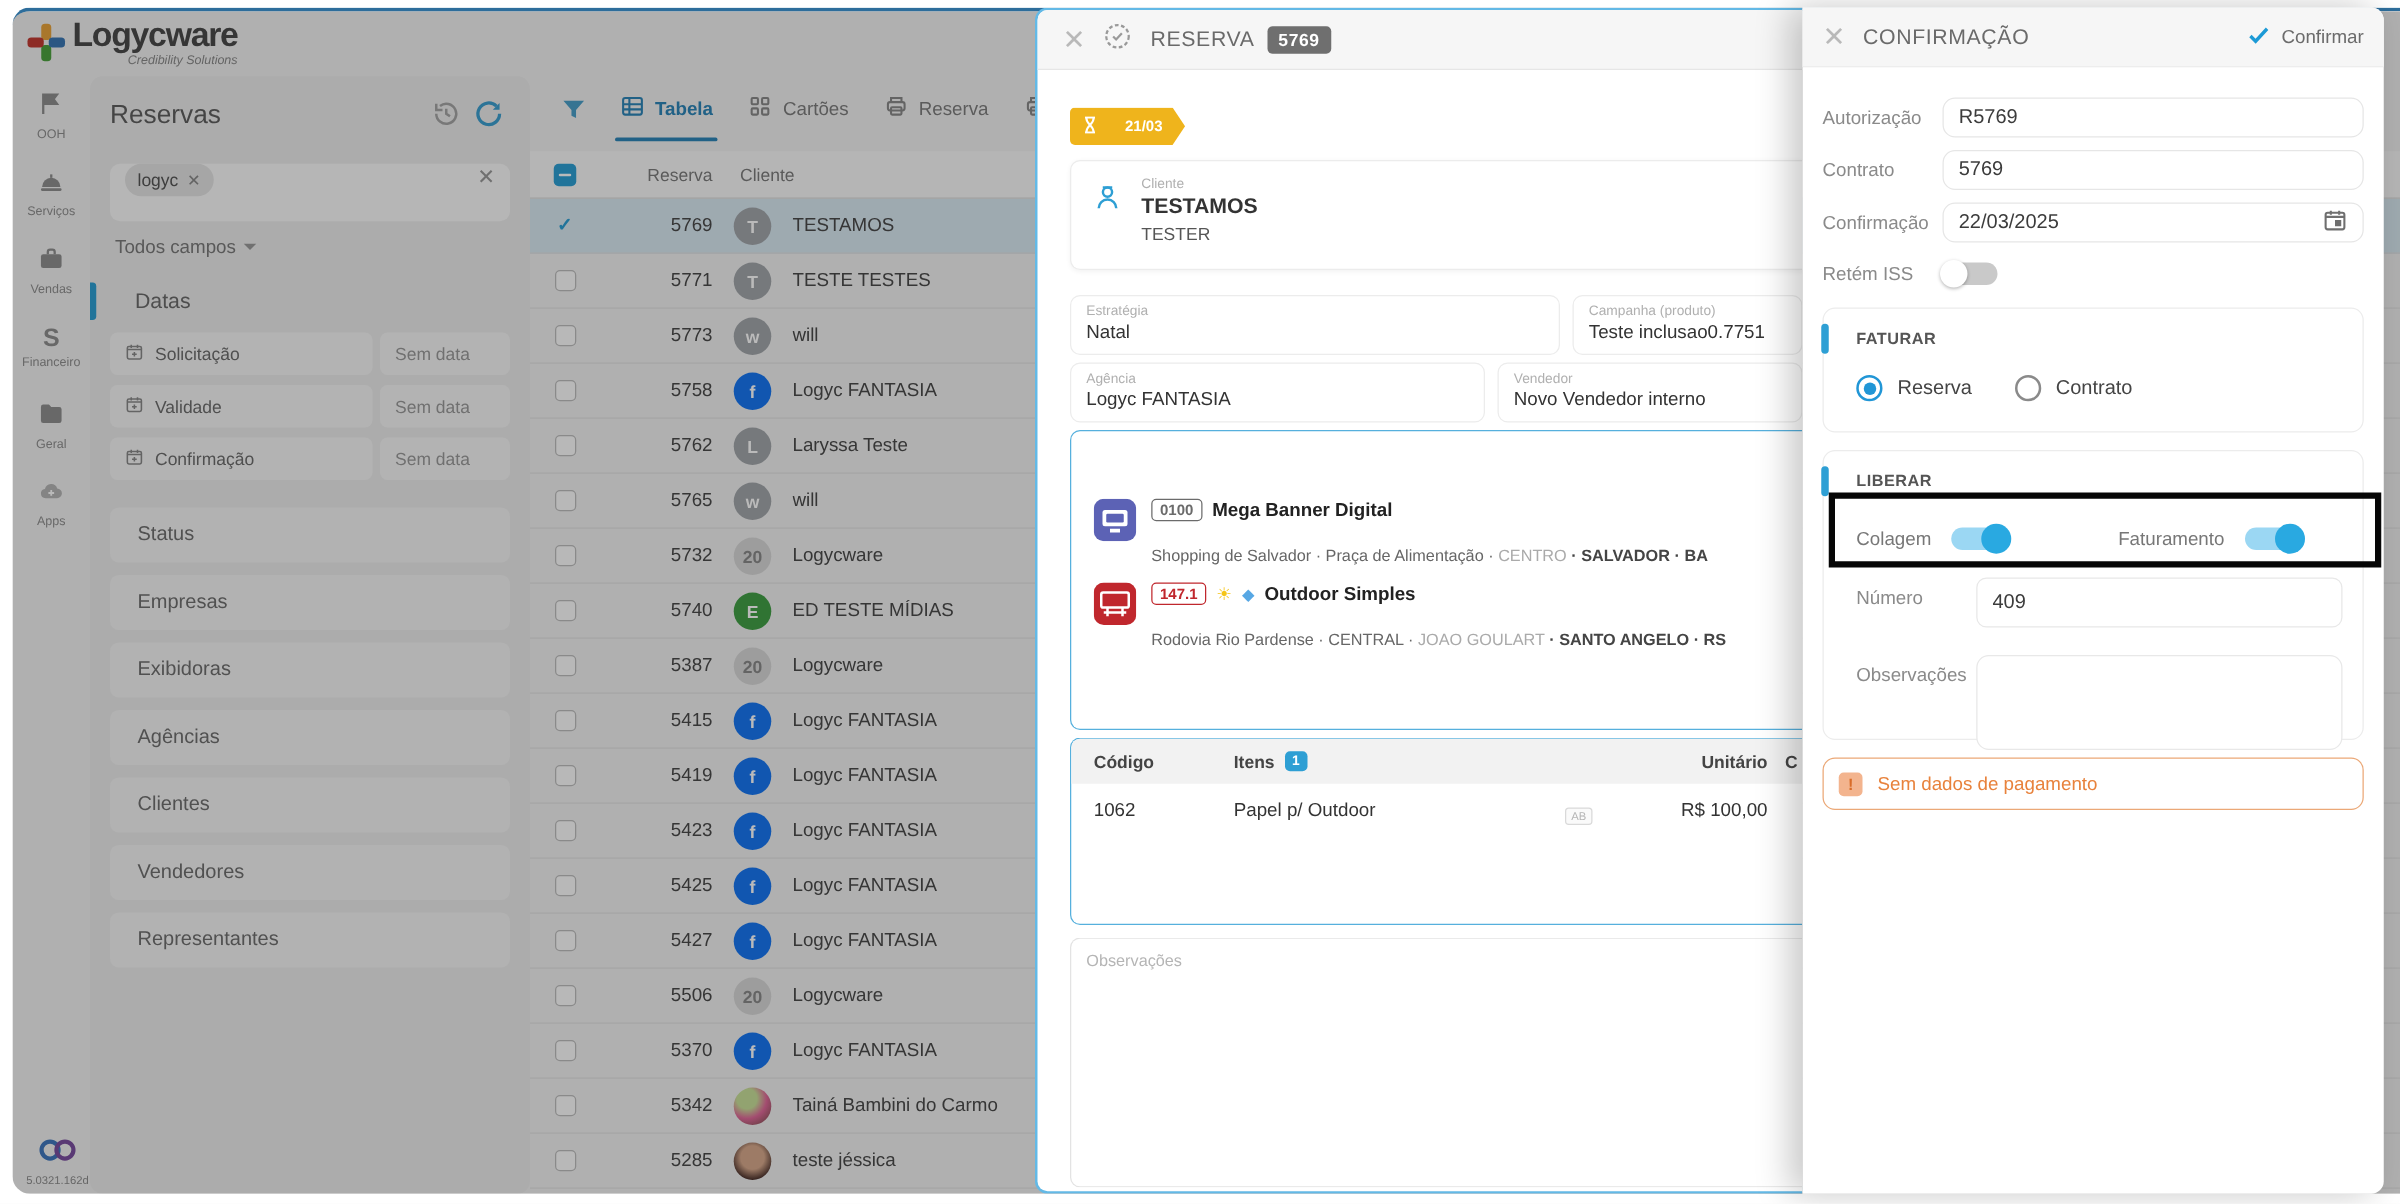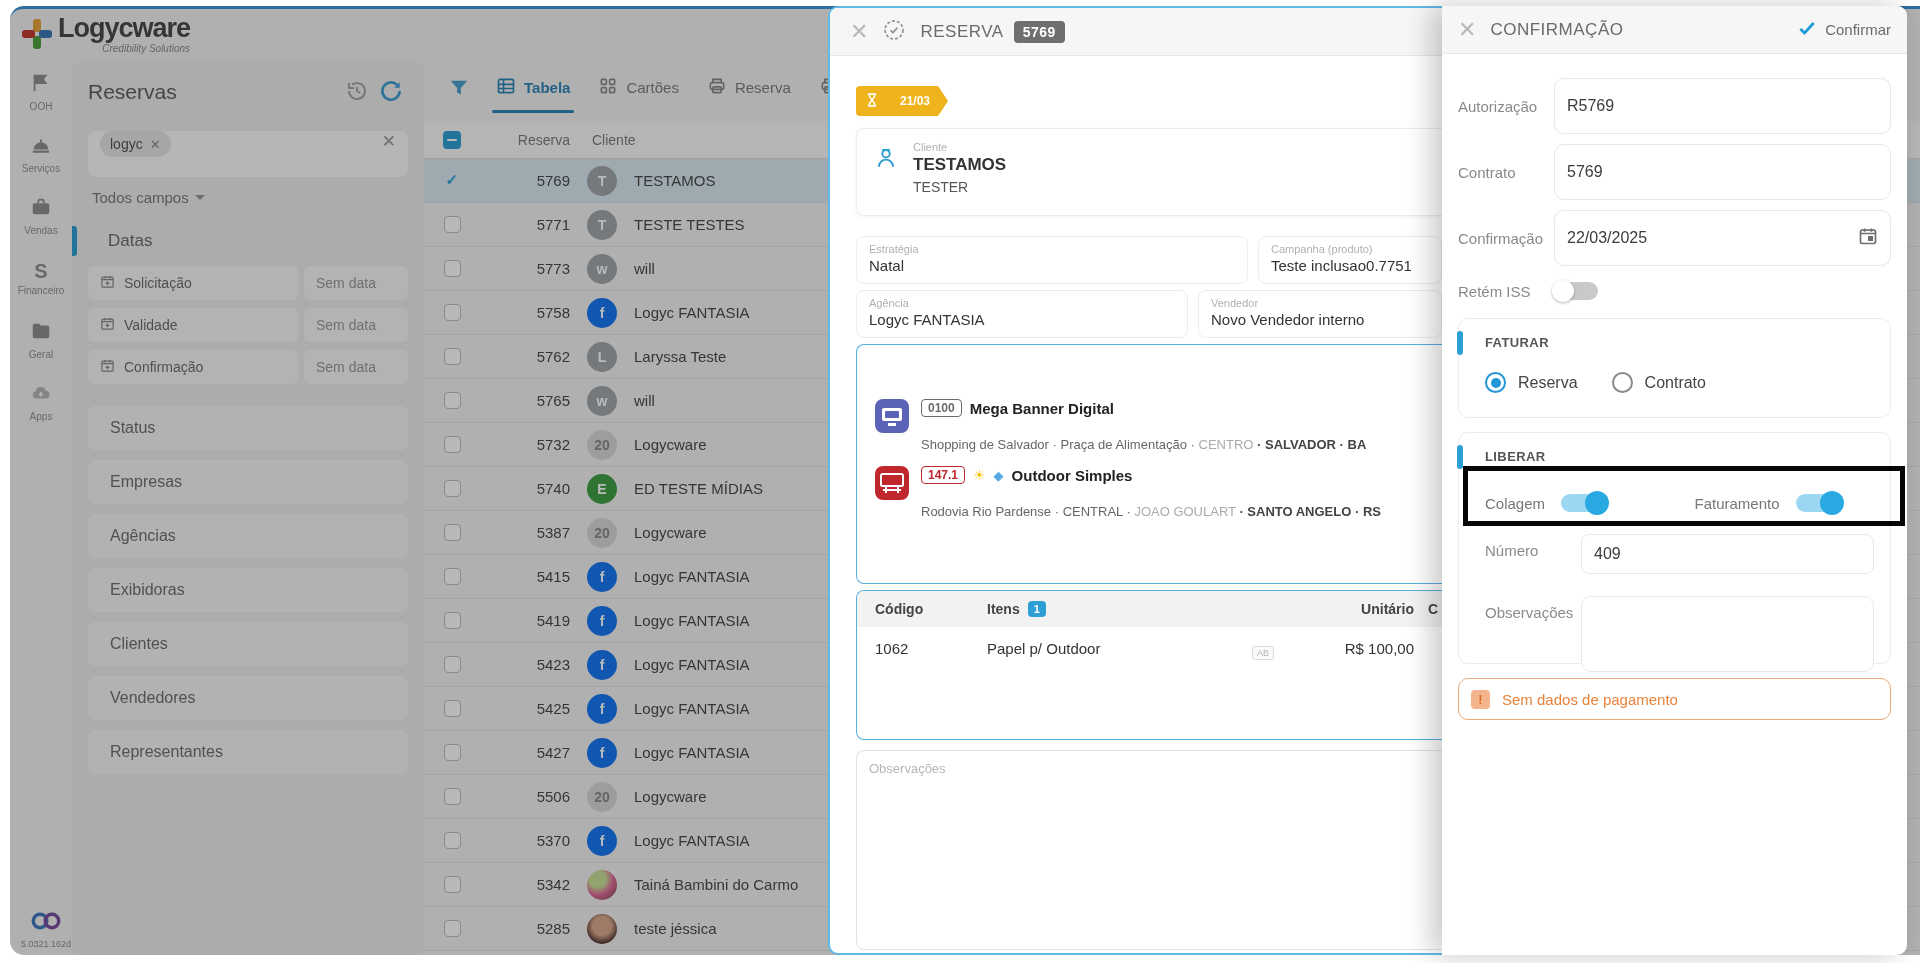--- a/index.html
+++ b/index.html
@@ -120,21 +120,21 @@
 
   
   .cpanel { position:absolute; left:1442px; top:6px; width:465px; bottom:8px; z-index:20; background:#fff;
             border-radius:0 10px 10px 0; box-shadow:-10px 0 28px rgba(0,0,0,.22); }
   .p-head { height:48px; background:#f6f6f6; border-bottom:1px solid #e6e6e6; display:flex; align-items:center; gap:14px; padding:0 16px; border-radius:0 10px 0 0; }
   .p-title { font-size:17px; color:#6a6a6a; letter-spacing:.5px; flex:1; }
   .confirm-btn { display:flex; align-items:center; gap:8px; background:none; border:none; font-size:15px; color:#6b6b6b; cursor:pointer; font-family:inherit; }
   .p-body { position:absolute; left:0; top:48px; right:0; bottom:0; padding:24px 16px 0; }
   .frow { display:flex; align-items:center; margin-bottom:10px; }
   .frow .flabel { width:96px; font-size:15px; color:#8a8a8a; flex:none; }
-  .finput { flex:1; height:56px; border:1px solid #e6e6e6; border-radius:10px; display:flex; align-items:center; padding:0 12px; font-size:16px; color:#3c3c3c; background:#fff; }
+  .finput { flex:1; height:32px; border:1px solid #e6e6e6; border-radius:10px; display:flex; align-items:center; padding:0 12px; font-size:16px; color:#3c3c3c; background:#fff; }
   .finput .cal { margin-left:auto; }
   .toggle { width:44px; height:18px; border-radius:10px; position:relative; cursor:pointer; }
   .toggle .knob { position:absolute; top:50%; transform:translateY(-50%); border-radius:50%; }
   .toggle[data-on="false"] { background:#c9c9c9; }
   .toggle[data-on="false"] .knob { left:-2px; width:22px; height:22px; background:#fff; box-shadow:0 1px 3px rgba(0,0,0,.3); }
   .toggle[data-on="true"] { background:#9bd7f3; }
   .toggle[data-on="true"] .knob { right:-4px; width:24px; height:24px; background:#29a9e1; }
   .card { border:1px solid #ececec; border-radius:10px; position:relative; margin-bottom:14px; }
   .card-title { font-size:13px; font-weight:bold; color:#555; letter-spacing:.4px; padding:16px 0 0 26px; position:relative; }
   .card-title::before { content:""; position:absolute; left:-2px; top:12px; width:6px; height:24px; background:#2e9fd4; border-radius:3px; }
@@ -297,24 +297,24 @@
 
       <div class="sections">
 
       <div class="spill">
             <span>Status</span>
           </div>
           <div class="spill">
             <span>Empresas</span>
           </div>
           <div class="spill">
+            <span>Exibidoras</span>
+          </div>
+          <div class="spill">
             <span>Agências</span>
-          </div>
-          <div class="spill">
-            <span>Exibidoras</span>
           </div>
           <div class="spill">
             <span>Clientes</span>
           </div>
           <div class="spill">
             <span>Vendedores</span>
           </div>
           <div class="spill">
             <span>Representantes</span>
           </div>

